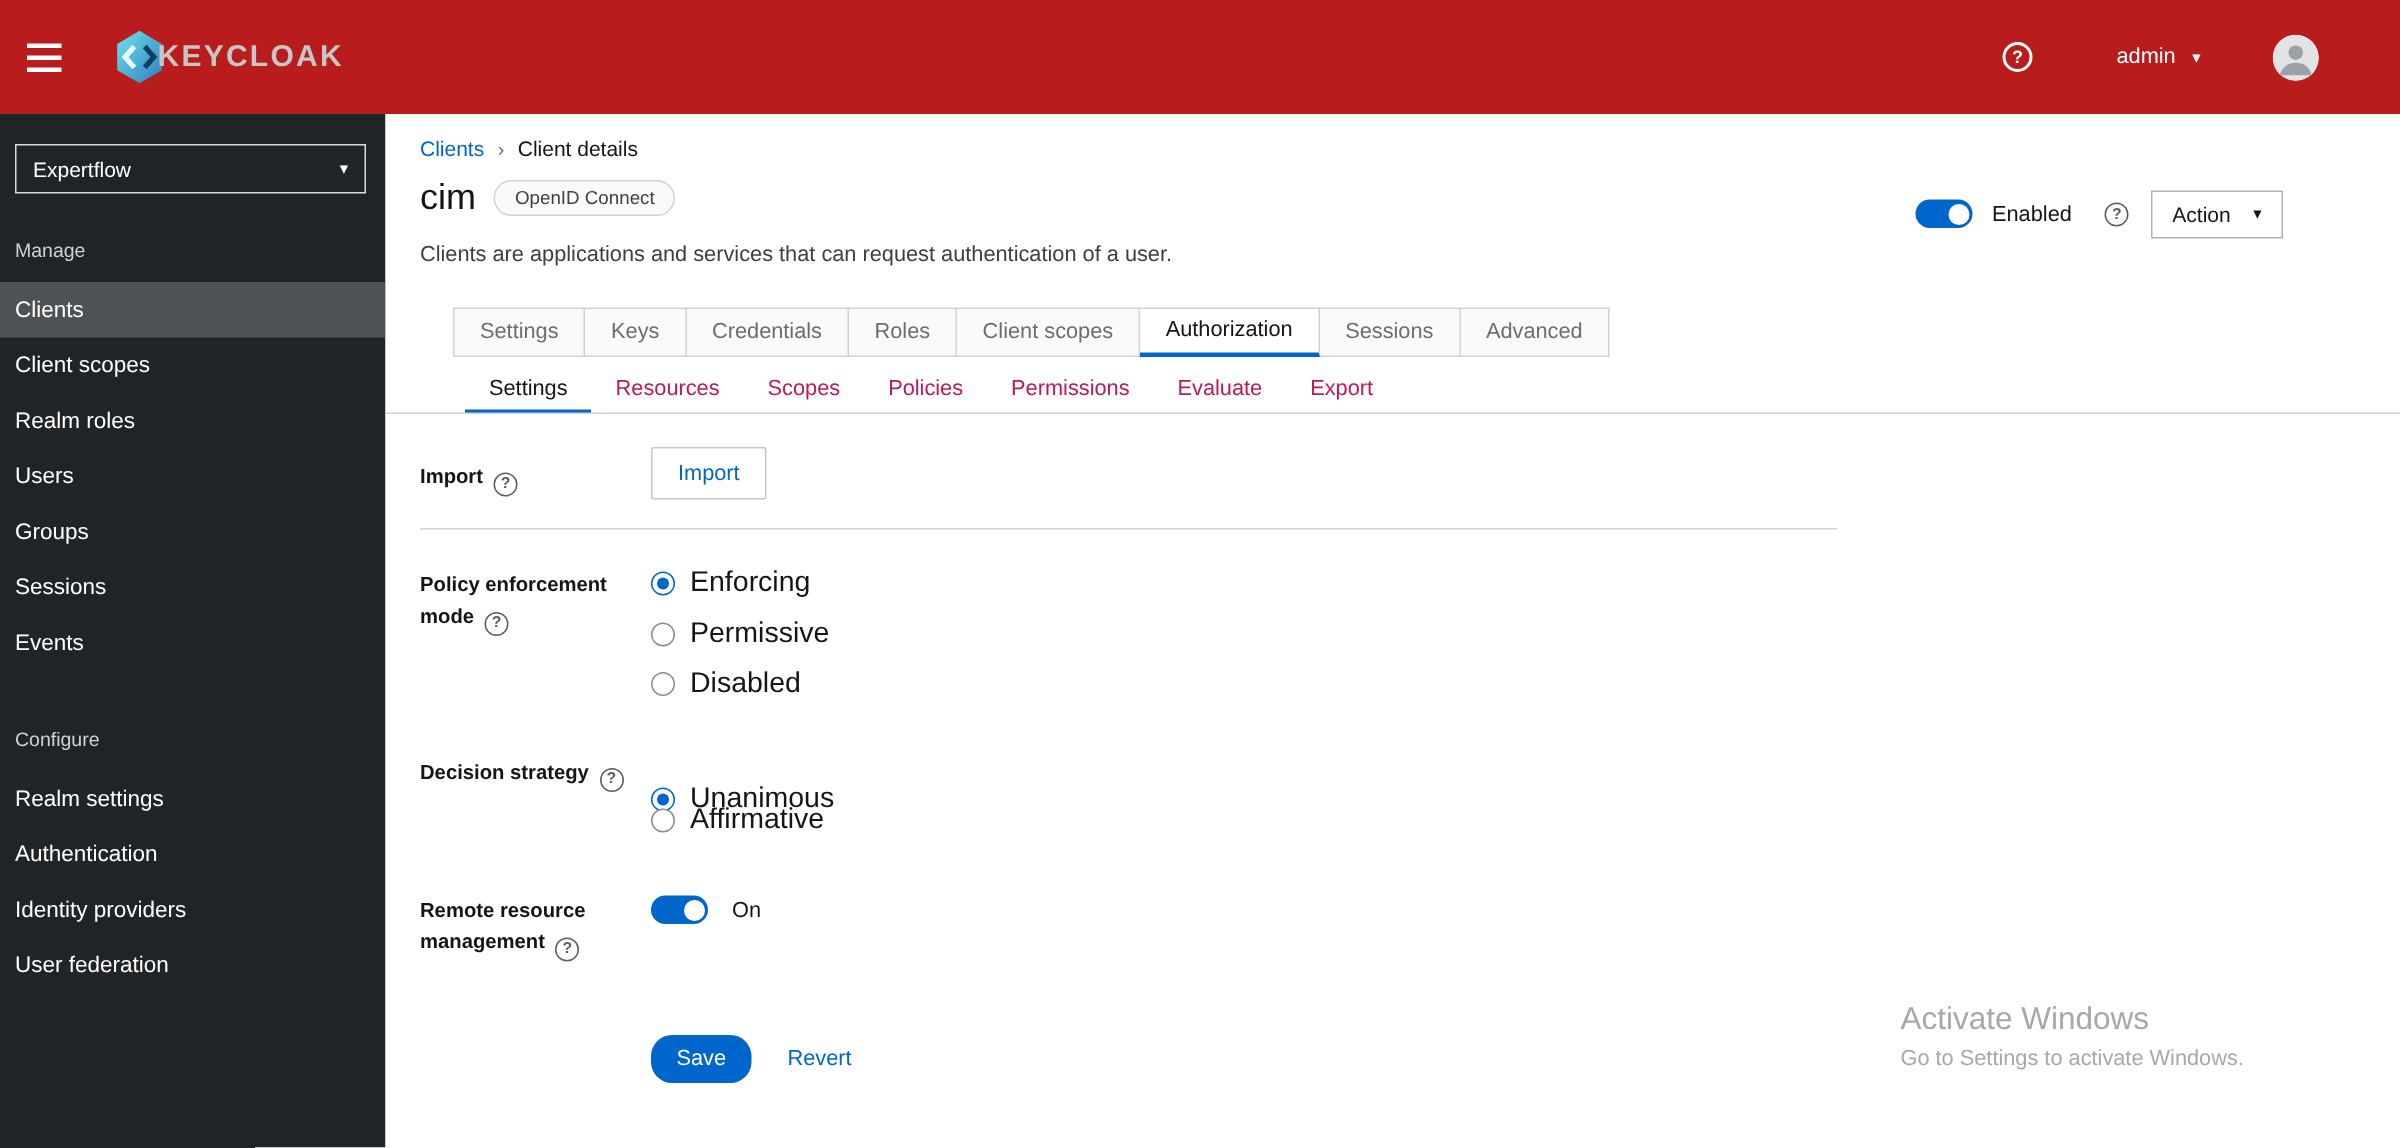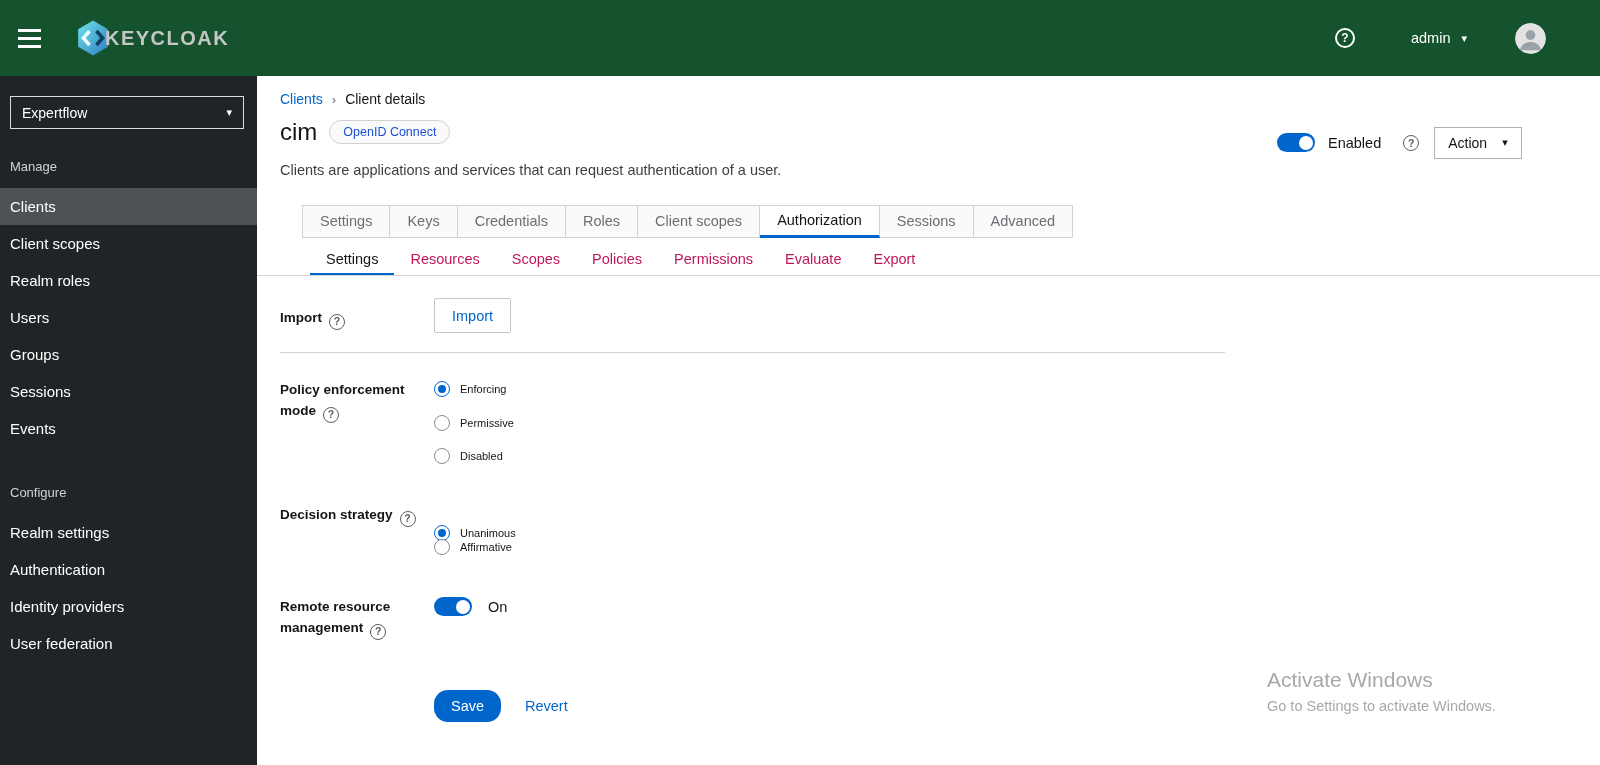--- a/index.html
+++ b/index.html
@@ -1,20 +1,20 @@
 <!DOCTYPE html>
 <html><head>
 <meta charset="utf-8">
 <style>
   * { margin:0; padding:0; box-sizing:border-box; }
   html,body { width:1600px; height:765px; }
   body { font-family:"Liberation Sans", sans-serif; background:#fff; color:#151515; position:relative; overflow:hidden; }
 
   
-  .masthead { position:absolute; top:0; left:0; width:1600px; height:76px; background:#14532d; display:flex; align-items:center; }
+  .masthead { position:absolute; top:0; left:0; width:1600px; height:76px; background:#b91c1c; display:flex; align-items:center; }
   .hamburger { background:none; border:none; margin-left:14px; width:36px; height:32px; display:flex; flex-direction:column; justify-content:center; gap:5px; cursor:pointer; }
   .hamburger .bar { display:block; width:23px; height:3px; background:#fff; margin-left:4px; }
   .brand { display:flex; align-items:center; margin-left:22px; cursor:pointer; }
   .brand-text { color:#c6c6c6; font-size:20px; font-weight:bold; letter-spacing:1.5px; margin-left:-9px; }
   .mast-right { margin-left:auto; display:flex; align-items:center; padding-right:54px; }
   .mast-help { width:20px; height:20px; border:2px solid #fff; border-radius:50%; color:#fff; font-size:12px; font-weight:bold; display:flex; align-items:center; justify-content:center; cursor:pointer; }
   .user-menu { display:flex; align-items:center; color:#fff; font-size:14.5px; margin-left:56px; cursor:pointer; }
   .caret-white { margin-left:11px; font-size:11px; color:#fff; }
   .avatar { width:31px; height:31px; border-radius:50%; margin-left:48px; overflow:hidden; cursor:pointer; flex:none; }
 
@@ -27,21 +27,21 @@
   .nav-section.configure .nav-title { margin-top:34px; }
 
   
   .main { position:absolute; left:257px; top:76px; right:0; bottom:0; background:#fff; }
   .breadcrumb { position:absolute; left:23px; top:15px; font-size:14px; display:flex; align-items:center; gap:9px; }
   .bc-link { color:#0066cc; cursor:pointer; text-decoration:none; }
   .bc-sep { color:#6a6e73; font-size:13px; }
   .bc-current { color:#151515; }
   .title-row { position:absolute; left:23px; top:42px; display:flex; align-items:center; }
   .title-row h1 { font-size:24px; font-weight:400; color:#151515; }
-  .badge { margin-left:12px; padding:4px 13px; border:1px solid #d2d2d2; border-radius:14px; background:#fafafa; color:#1d4ed8; font-size:12.5px; }
+  .badge { margin-left:12px; padding:4px 13px; border:1px solid #d2d2d2; border-radius:14px; background:#fafafa; color:#404040; font-size:12.5px; }
   .description { position:absolute; left:23px; top:86px; font-size:14.5px; color:#3c3f42; }
 
   .header-controls { position:absolute; left:1020px; top:50px; height:33px; display:flex; align-items:center; }
   .toggle { position:relative; width:38px; height:19px; border-radius:10px; background:#0066cc; display:inline-block; cursor:pointer; flex:none; }
   .toggle .knob { position:absolute; top:2.5px; right:2.5px; width:14px; height:14px; background:#fff; border-radius:50%; }
   .enabled-label { margin-left:13px; font-size:14.5px; color:#151515; }
   .help { width:16px; height:16px; border:1px solid #5a5e63; border-radius:50%; color:#5a5e63; font-size:10.5px; font-weight:bold; display:inline-flex; align-items:center; justify-content:center; flex:none; }
   .header-controls .help { margin-left:22px; cursor:pointer; }
   .action-btn { margin-left:15px; height:32px; padding:0 13px; background:#fff; border:1px solid #b0b3b5; font-size:14px; color:#151515; display:flex; align-items:center; gap:15px; cursor:pointer; font-family:inherit; }
   .caret-dark { font-size:11px; color:#151515; }
@@ -58,21 +58,21 @@
 
   
   .form-label { position:absolute; left:23px; width:152px; font-size:13.5px; font-weight:bold; color:#151515; line-height:21px; }
   .form-label .help { margin-left:7px; vertical-align:-3px; cursor:pointer; }
   .import-label { top:231px; }
   .import-btn { position:absolute; left:177px; top:222px; height:35px; padding:0 17px; background:#fff; border:1px solid #c5c8ca; color:#0066cc; font-size:14.5px; cursor:pointer; border-radius:2px; font-family:inherit; }
   .divider { position:absolute; left:23px; top:276px; width:945px; border-bottom:1px solid #d2d2d2; }
   .policy-label { top:303px; }
   .decision-label { top:428px; }
   .remote-label { top:520px; }
-  .radio-row { position:absolute; left:177px; display:flex; align-items:center; gap:10px; height:18px; font-size:11px; color:#151515; cursor:pointer; }
+  .radio-row { position:absolute; left:177px; display:flex; align-items:center; gap:10px; height:18px; font-size:19px; color:#151515; cursor:pointer; }
   .radio-circle { width:16px; height:16px; border-radius:50%; border:1px solid #8a8d90; background:#fff; flex:none; position:relative; }
   .radio-circle.checked { border-color:#0066cc; }
   .radio-circle.checked::after { content:""; position:absolute; inset:3px; border-radius:50%; background:#0066cc; }
   .r1 { top:304px; } .r2 { top:338px; } .r3 { top:371px; }
   .r4 { top:448px; } .r5 { top:462px; }
   .remote-control { position:absolute; left:177px; top:521px; display:flex; align-items:center; gap:16px; font-size:14.5px; color:#151515; }
   .save-btn { position:absolute; left:177px; top:614px; height:32px; padding:0 17px; background:#0066cc; color:#fff; border:none; font-size:14.5px; cursor:pointer; border-radius:14px; font-family:inherit; }
   .revert-link { position:absolute; left:268px; top:614px; line-height:32px; color:#0066cc; font-size:14.5px; cursor:pointer; text-decoration:none; }
 
   

